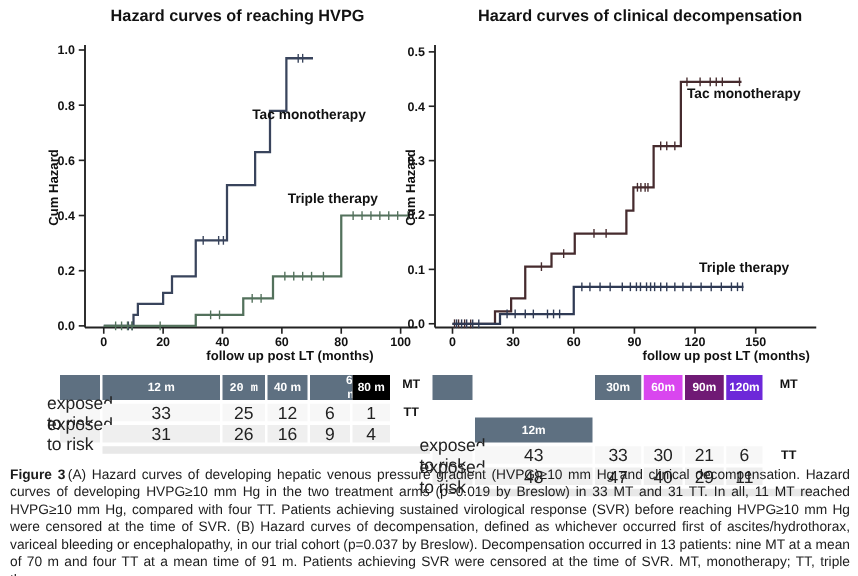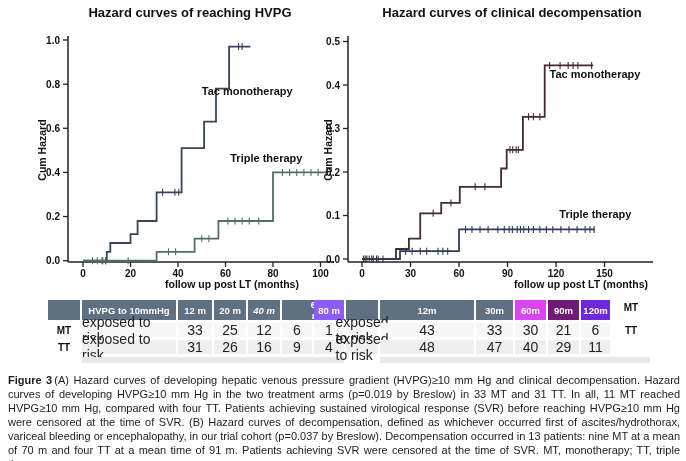--- a/index.html
+++ b/index.html
@@ -176,45 +176,44 @@
       <line x1="243.976" y1="225.92" x2="243.976" y2="232.92" stroke="#2f3a54" stroke-width="1.1"></line>
       <line x1="252.061" y1="225.92" x2="252.061" y2="232.92" stroke="#2f3a54" stroke-width="1.1"></line>
       <line x1="260.14599999999996" y1="225.92" x2="260.14599999999996" y2="232.92" stroke="#2f3a54" stroke-width="1.1"></line>
       <line x1="264.99699999999996" y1="225.92" x2="264.99699999999996" y2="232.92" stroke="#2f3a54" stroke-width="1.1"></line>
       <line x1="269.0395" y1="225.92" x2="269.0395" y2="232.92" stroke="#2f3a54" stroke-width="1.1"></line>
       <text x="234.274" y="217.675" class="slabel" text-anchor="start">Triple therapy</text>
     </svg>
 
   <div id="table-hvpg" class="risk-table" style="left: 48px; top: 300px; grid-template-columns: 32px 94px 34px 32px 32px 30px 30px;">
       <div class="th" style="background: rgb(94, 112, 129);"></div>
-      <div class="th" style="background: rgb(94, 112, 129);">HVPG to 10mmHg</div>
       <div class="th" style="background: rgb(94, 112, 129);">12 m</div>
-      <div class="th" style="background: rgb(94, 112, 129);">20 m</div>
-      <div class="th" style="background: rgb(94, 112, 129); font-style: italic;">40 m</div>
+      <div class="th" style="background: rgb(94, 112, 129); font-family: Liberation Mono, monospace;">20 m</div>
+      <div class="th" style="background: rgb(94, 112, 129);">40 m</div>
       <div class="th" style="background: rgb(94, 112, 129); padding-left: 34px;">60 m</div>
-      <div class="th" style="background: #8b5cf6;">80 m</div>
+      <div class="th" style="background: #000000;">80 m</div>
       <div class="rl">MT</div>
       <div class="td">exposed to risk</div>
       <div class="td">33</div>
       <div class="td">25</div>
       <div class="td">12</div>
       <div class="td">6</div>
       <div class="td">1</div>
       <div class="rl">TT</div>
       <div class="td alt">exposed to risk</div>
       <div class="td alt">31</div>
       <div class="td alt">26</div>
       <div class="td alt">16</div>
       <div class="td alt">9</div>
       <div class="td alt">4</div>
       <div class="emptyrow"></div>
     </div>
   <div id="table-decomp" class="risk-table" style="left: 346px; top: 300px; grid-template-columns: 32px 94px 37px 31px 31px 29px 38px;">
       <div class="th" style="background: rgb(94, 112, 129);"></div>
-      <div class="th" style="background: rgb(94, 112, 129);">12m</div>
+      <div class="th" style="background: rgb(94, 112, 129); margin-top: 34px;">12m</div>
       <div class="th" style="background: rgb(94, 112, 129);">30m</div>
       <div class="th" style="background: #d946ef;">60m</div>
       <div class="th" style="background: #701a75;">90m</div>
       <div class="th" style="background: #6d28d9;">120m</div>
       <div class="rl">MT</div>
       <div class="td">exposed to risk</div>
       <div class="td">43</div>
       <div class="td">33</div>
       <div class="td">30</div>
       <div class="td">21</div>

